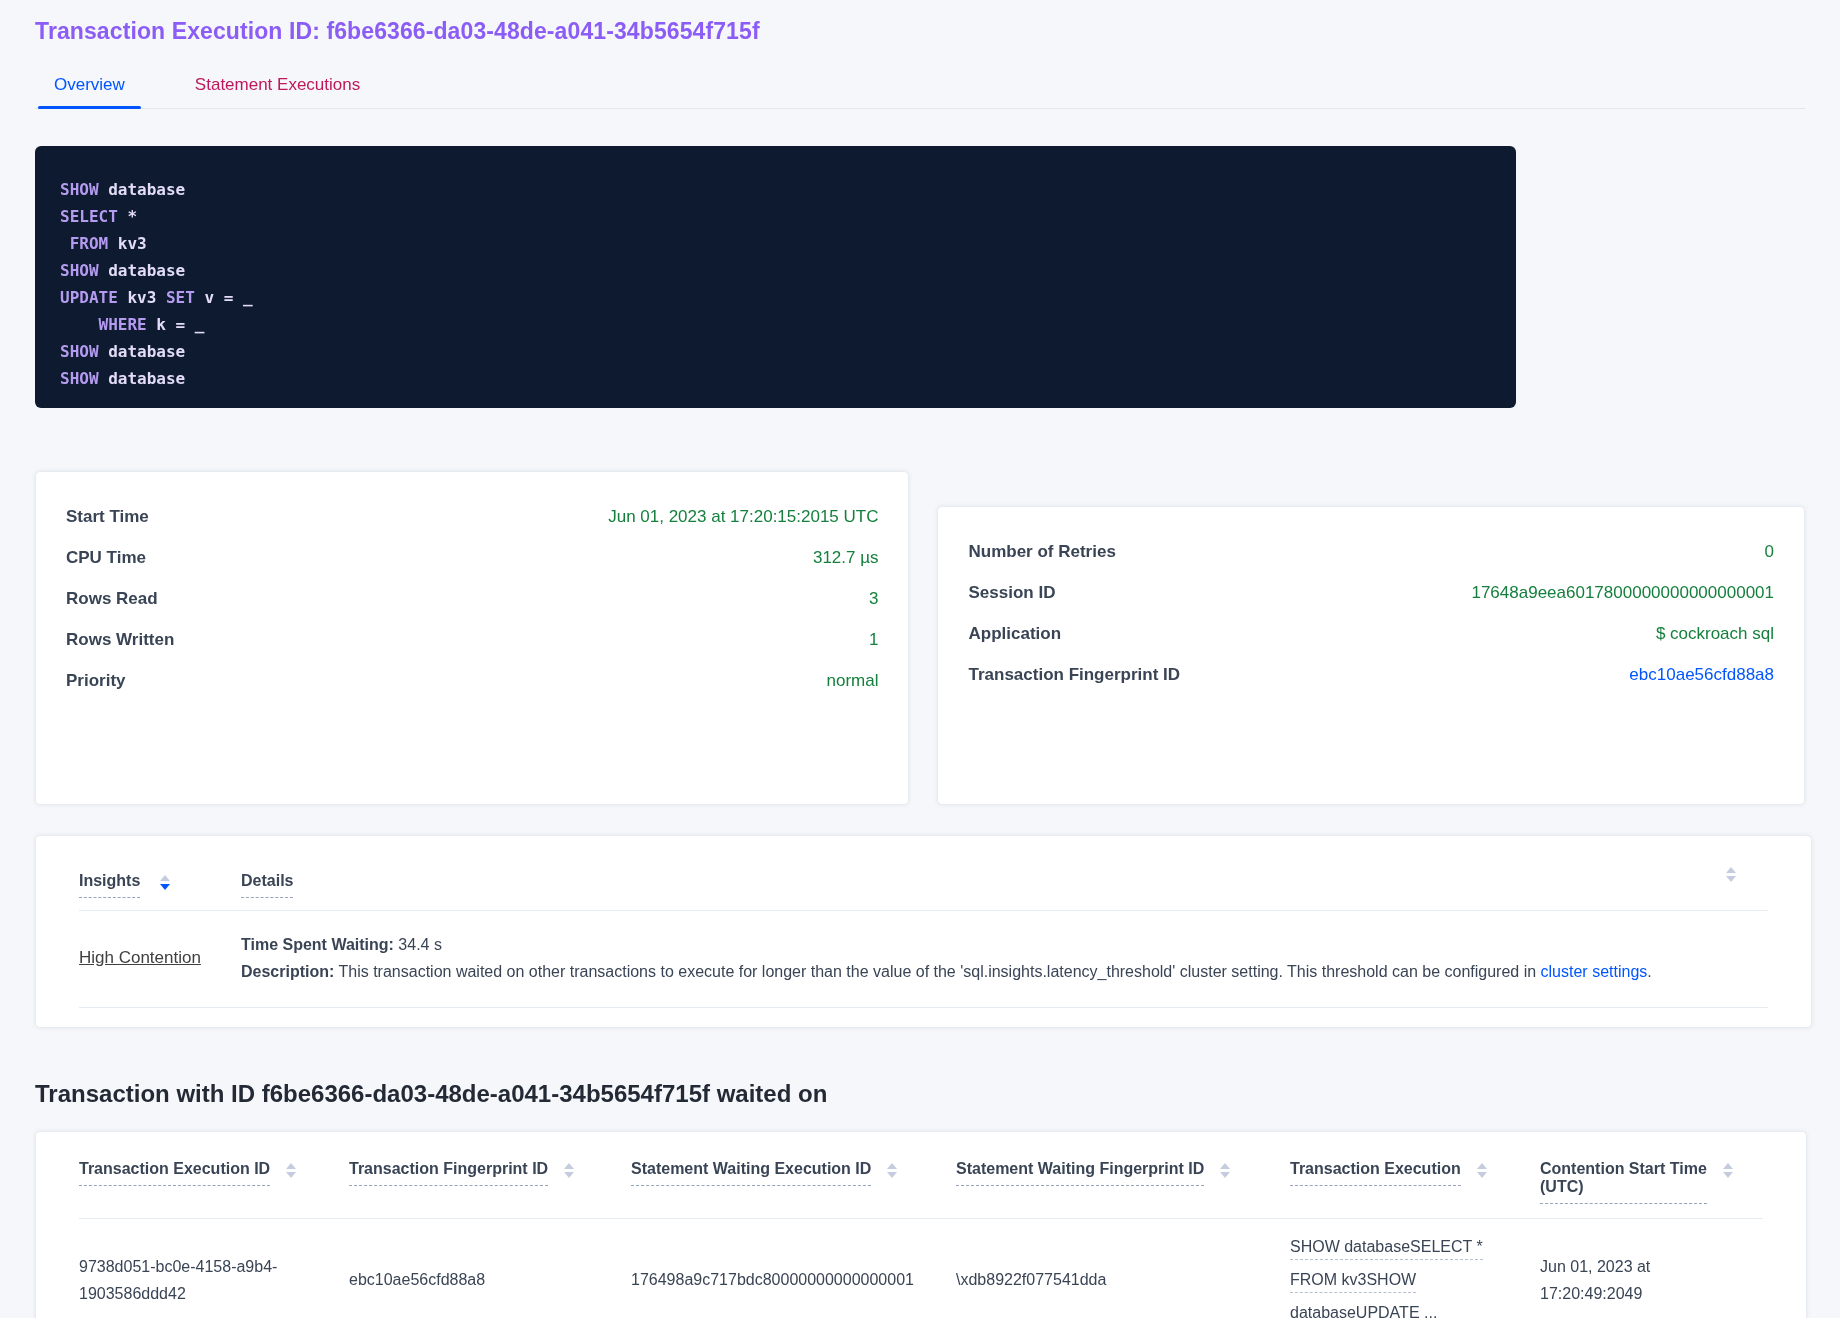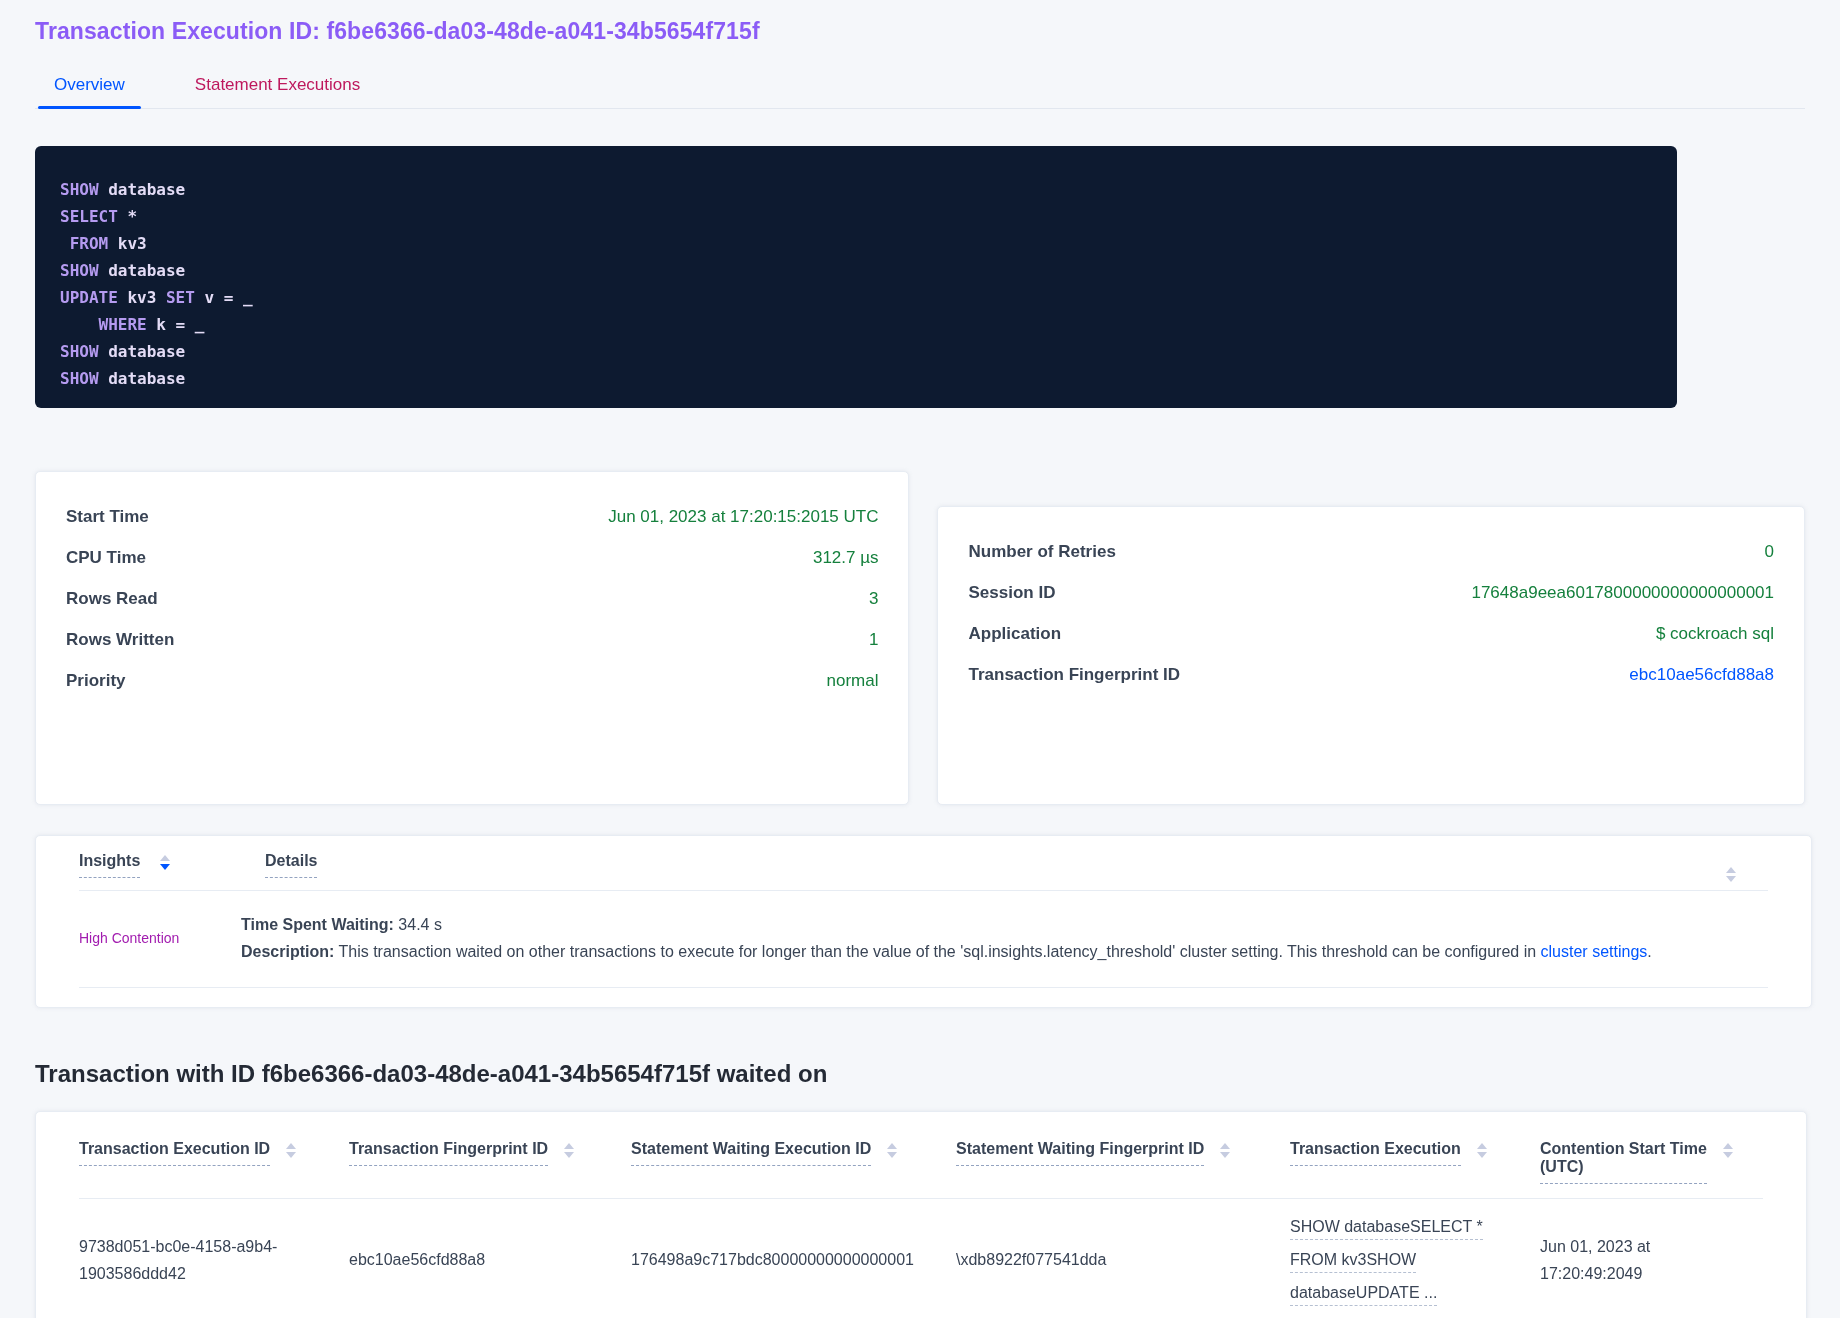--- a/index.html
+++ b/index.html
@@ -15,21 +15,21 @@
   .page-title { font-size:23px; font-weight:bold; color:#8b5cf6; letter-spacing:.1px; }
 
   .tab-bar { margin-top:30px; border-bottom:1px solid #e2e7ef; display:flex; padding-left:3px; }
   .tab { font-size:17px; padding:0 16px 13px 16px; margin-right:38px; cursor:pointer; position:relative; color:#be185d; }
   .tab.active { color:#0055ff; }
   .tab.active::after { content:""; position:absolute; left:0; right:0; bottom:-1px; height:3px; background:#0055ff; border-radius:2px; }
 
   
   .sql-box {
     margin-top:37px; background:#0d1a30; border-radius:6px;
-    padding:30px 25px 28px 25px; height:262px; width:1642px;
+    padding:30px 25px 28px 25px; height:262px; width:1481px;
   }
   .sql-line { font-family:"DejaVu Sans Mono","Liberation Mono",monospace; font-size:16px; font-weight:bold; line-height:27px; white-space:pre; }
   .sql-line .kw { color:#b59bf0; }
   .sql-line .tx { color:#e3dcf6; }
 
   
   .cards-row { margin-top:63px; display:flex; gap:28px; align-items:flex-end; }
   .card {
     background:#fff; border:1px solid #e7ecf3; border-radius:5px;
     box-shadow:0 0 4px rgba(154,161,181,.18);
@@ -38,34 +38,34 @@
   .card.kv.left  { width:878px; min-height:334px; }
   .card.kv.right { width:871px; min-height:299px; }
   .kv-row { display:flex; justify-content:space-between; align-items:baseline; line-height:26px; margin-bottom:15px; font-size:17px; }
   .kv-row:last-child { margin-bottom:0; }
   .kv-label { font-weight:bold; color:#394455; }
   .kv-value { color:#15803d; text-align:right; }
   a.blue-link, .kv-value.link { color:#0055ff; text-decoration:none; cursor:pointer; }
 
   
   .insights-card { margin-top:30px; width:1777px; padding:0 43px 19px 43px; position:relative; }
-  .ins-header { display:flex; align-items:flex-end; padding:16px 0 12px 0; border-bottom:1px solid #e7ecf3; position:relative;gap:24px; }
+  .ins-header { display:flex; align-items:flex-end; padding:36px 0 12px 0; border-bottom:1px solid #e7ecf3; position:relative; }
   .col-head-label {
     display:inline-block; font-size:16px; font-weight:bold; color:#394455;
     padding-bottom:7px; border-bottom:1px dashed #93a3c0; line-height:18px;
   }
   .ins-col1 { width:162px; display:flex; gap:20px; align-items:flex-start; }
   .sorter { display:inline-flex; flex-direction:column; gap:3px; margin-top:3px; cursor:pointer; }
   .tri-up   { width:0; height:0; border-left:5px solid transparent; border-right:5px solid transparent; border-bottom:6px solid #c6cce0; }
   .tri-down { width:0; height:0; border-left:5px solid transparent; border-right:5px solid transparent; border-top:6px solid #c6cce0; }
   .tri-down.active { border-top-color:#0055ff; }
   .ins-header .far-sorter { position:absolute; right:32px; top:28px; }
   .ins-row { display:flex; padding:20px 0 22px 0; border-bottom:1px solid #e7ecf3; }
   .ins-badge-col { width:162px; display:flex; align-items:center; }
-  .insight-badge { color:#a21caf; font-size:14px; }
+  .insight-badge { color:#404040; font-size:17px;text-decoration:underline; }
   .ins-details { font-size:16px; line-height:27px; color:#394455; }
   .bold { font-weight:bold; }
 
   
   .section-heading { margin-top:52px; font-size:24px; font-weight:bold; color:#242a35; }
   .waited-card { margin-top:23px; width:1772px; padding:0 43px 13px 43px; }
   .wt-grid { display:grid; grid-template-columns:270px 282px 325px 334px 250px 1fr; }
   .wt-header { padding:28px 0 14px 0; border-bottom:1px solid #e7ecf3; }
   .wt-header .hcell { display:flex; align-items:flex-start; padding-right:30px; }
   .wt-header .sorter { margin-left:16px; }

